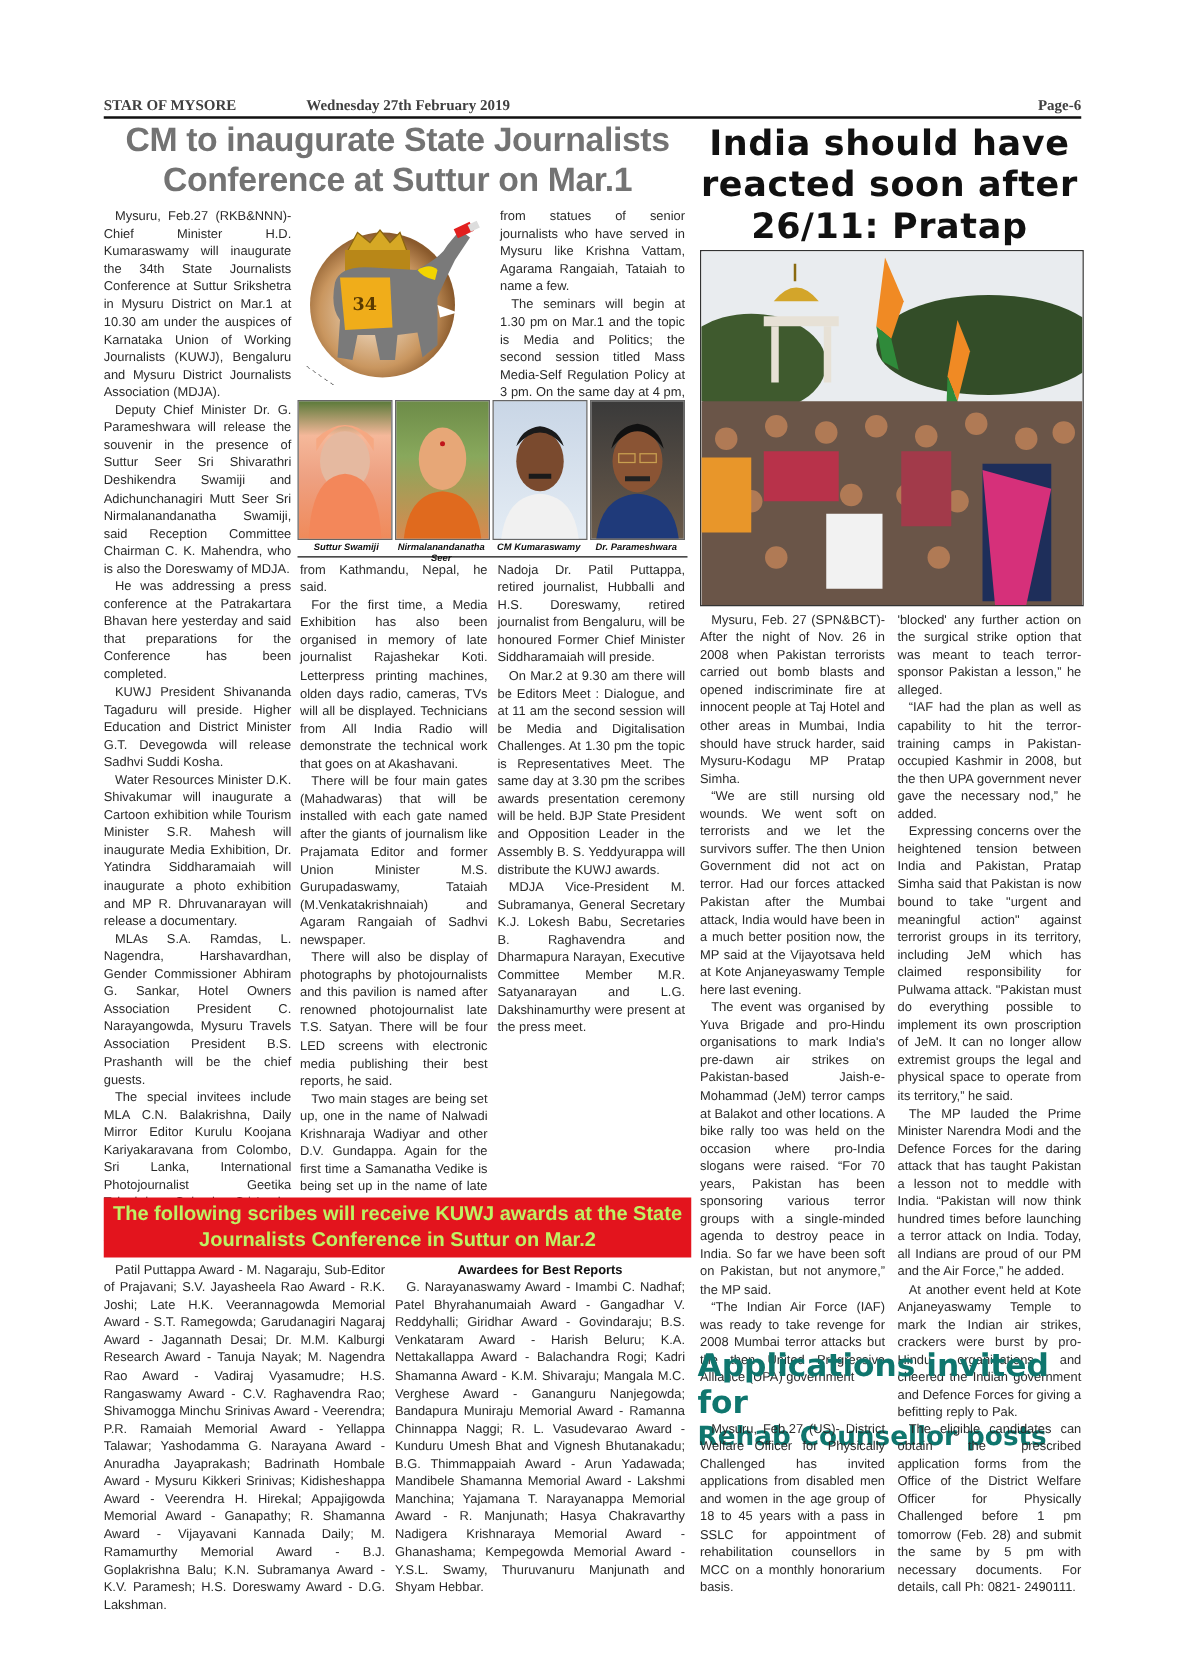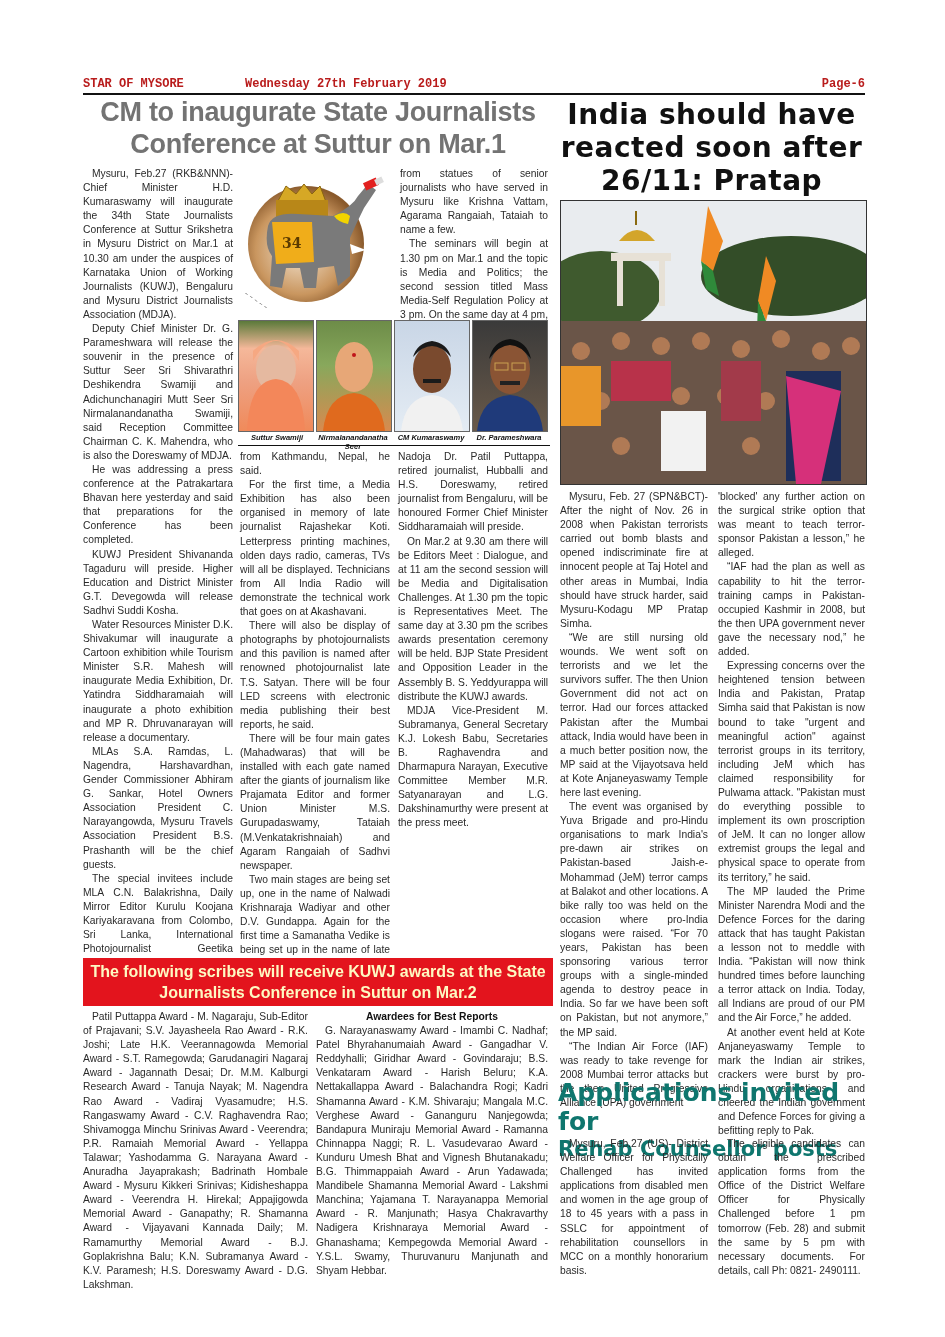--- a/index.html
+++ b/index.html
@@ -1,34 +1,34 @@
 <!DOCTYPE html>
 <html><head>
 <meta charset="utf-8">
 <style>
   html,body{margin:0;padding:0;background:#ffffff;}
   body{width:945px;height:1337px;position:relative;overflow:hidden;font-family:"Liberation Sans",sans-serif;color:#222;}
   .abs{position:absolute;}
-  .masthead{left:83px;top:77px;width:782px;height:16px;font-family:Liberation Mono, monospace;font-weight:bold;font-size:12px;color:#b91c1c;}
+  .masthead{left:83px;top:77px;width:782px;height:16px;font-family:Liberation Serif, serif;font-weight:bold;font-size:12px;color:#404040;}
   .masthead .paper{position:absolute;left:0;top:0;}
   .masthead .date{position:absolute;left:162px;top:0;}
   .masthead .page{position:absolute;right:0;top:0;}
   .rule{left:83px;top:93px;width:782px;height:2px;background:#111;}
   .h-red{left:83px;top:96px;width:470px;text-align:center;color:#737373;font-weight:bold;font-size:27px;line-height:32px;font-family:"Liberation Sans",sans-serif;letter-spacing:-0.3px;}
   .h-black{left:558px;top:98px;width:307px;text-align:center;color:#111;font-weight:bold;font-size:28px;line-height:33px;font-family:"DejaVu Sans",sans-serif;letter-spacing:0.5px;}
   .col{font-size:10.3px;line-height:14.1px;text-align:justify;color:#2a2a2a;}
   .col p{margin:0;text-indent:9px;}
   .col p.noindent{text-indent:0;}
   .logo{left:238px;top:176px;width:158px;height:140px;}
   .photos{left:238px;top:320px;width:310px;height:128px;}
   .photo{position:absolute;top:0;width:74px;height:110px;border:1px solid #666;overflow:hidden;}
   .caption{position:absolute;top:113px;font-size:7.5px;font-weight:bold;font-style:italic;text-align:center;color:#111;width:78px;}
   .rule2{left:238px;top:445px;width:312px;height:1px;background:#111;}
   .crowd{left:560px;top:200px;width:305px;height:283px;border:1px solid #333;overflow:hidden;}
-  .banner{left:83px;top:958px;width:470px;height:48px;background:#e3141d;color:#fef9c3;font-weight:bold;font-size:16px;line-height:21px;text-align:center;padding-top:3px;box-sizing:border-box;}
+  .banner{left:83px;top:958px;width:470px;height:48px;background:#e3141d;color:#bef264;font-weight:bold;font-size:16px;line-height:21px;text-align:center;padding-top:3px;box-sizing:border-box;}
   .sub-h{font-weight:bold;text-align:center;text-indent:0 !important;color:#111;}
   .apps-h{left:558px;top:1078px;width:310px;text-align:left;font-weight:bold;color:#0f766e;font-family:"DejaVu Sans",sans-serif;}
   .apps-h .l1{font-size:25px;line-height:29px;}
   .apps-h .l2{font-size:21px;line-height:26px;}
 </style>
 </head>
 <body>
 
 <div class="abs masthead">
   <span class="paper">STAR OF MYSORE</span>
@@ -114,22 +114,22 @@
   <div class="caption" style="left:0;">Suttur Swamiji</div>
   <div class="caption" style="left:76px;">Nirmalanandanatha Seer</div>
   <div class="caption" style="left:154px;">CM Kumaraswamy</div>
   <div class="caption" style="left:232px;">Dr. Parameshwara</div>
 </div>
 <div class="abs rule2"></div>
 
 <div class="abs col" style="left:240px;top:450px;width:150px;">
   <p class="noindent">from Kathmandu, Nepal, he said.</p>
   <p>For the first time, a Media Exhibition has also been organised in memory of late journalist Rajashekar Koti. Letterpress printing machines, olden days radio, cameras, TVs will all be displayed. Technicians from All India Radio will demonstrate the technical work that goes on at Akashavani.</p>
+  <p>There will be four main gates (Mahadwaras) that will be installed with each gate named after the giants of journalism like Prajamata Editor and former Union Minister M.S. Gurupadaswamy, Tataiah (M.Venkatakrishnaiah) and Agaram Rangaiah of Sadhvi newspaper.</p>
   <p>There will also be display of photographs by photojournalists and this pavilion is named after renowned photojournalist late T.S. Satyan. There will be four LED screens with electronic media publishing their best reports, he said.</p>
-  <p>There will be four main gates (Mahadwaras) that will be installed with each gate named after the giants of journalism like Prajamata Editor and former Union Minister M.S. Gurupadaswamy, Tataiah (M.Venkatakrishnaiah) and Agaram Rangaiah of Sadhvi newspaper.</p>
   <p>Two main stages are being set up, one in the name of Nalwadi Krishnaraja Wadiyar and other D.V. Gundappa. Again for the first time a Samanatha Vedike is being set up in the name of late Chandrashekar Kukkikatte and Nanjangud Tirumala apart</p>
 </div>
 
 <div class="abs col" style="left:398px;top:450px;width:150px;">
   <p class="noindent">Nadoja Dr. Patil Puttappa, retired journalist, Hubballi and H.S. Doreswamy, retired journalist from Bengaluru, will be honoured Former Chief Minister Siddharamaiah will preside.</p>
   <p>On Mar.2 at 9.30 am there will be Editors Meet : Dialogue, and at 11 am the second session will be Media and Digitalisation Challenges. At 1.30 pm the topic is Representatives Meet. The same day at 3.30 pm the scribes awards presentation ceremony will be held. BJP State President and Opposition Leader in the Assembly B. S. Yeddyurappa will distribute the KUWJ awards.</p>
   <p>MDJA Vice-President M. Subramanya, General Secretary K.J. Lokesh Babu, Secretaries B. Raghavendra and Dharmapura Narayan, Executive Committee Member M.R. Satyanarayan and L.G. Dakshinamurthy were present at the press meet.</p>
 </div>
 
 <div class="abs banner">The following scribes will receive KUWJ awards at the State Journalists Conference in Suttur on Mar.2</div>

